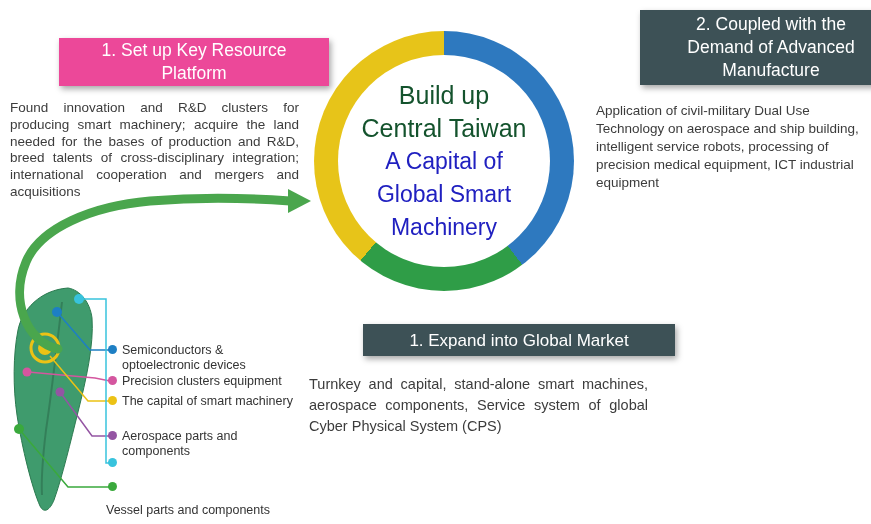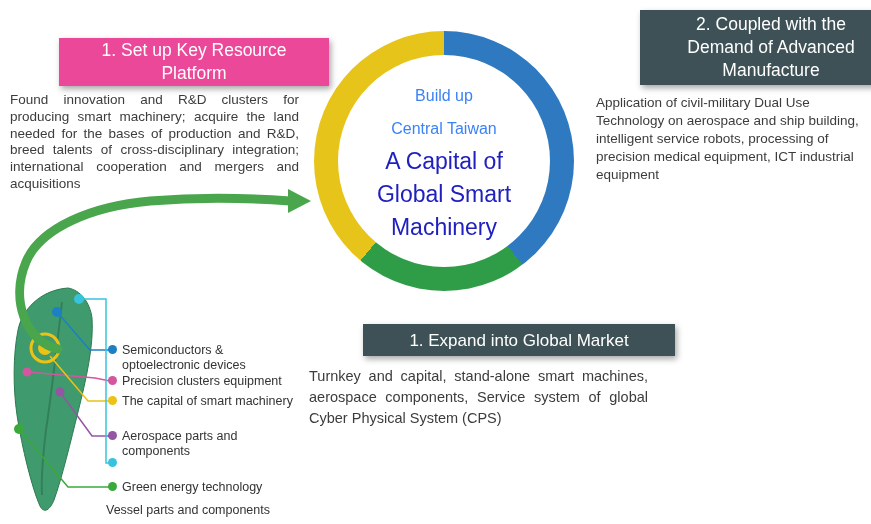--- a/index.html
+++ b/index.html
@@ -11,30 +11,30 @@
   .hdr{
     position:absolute;color:#fff;text-align:center;font-weight:normal;
     font-size:17.5px;line-height:23px;white-space:pre-line;
     display:flex;align-items:center;justify-content:center;
     box-shadow:2px 3px 6px rgba(0,0,0,.35);
     margin-left:45px;
   }
   #box1-hdr{left:14px;top:38px;width:270px;height:48px;}
   #box2-hdr{left:595px;top:10px;width:262px;height:75px;}
   #box3-hdr{left:318px;top:324px;width:312px;height:32px;font-size:17px;}
-  .bodytext{position:absolute;color:#3c3c3c;font-size:13.5px;line-height:16.8px;}
+  .bodytext{position:absolute;color:#3c3c3c;font-size:13.5px;line-height:16.8px;margin-top:8px;}
   #box1-body{left:10px;top:92px;width:289px;text-align:justify;}
   #box2-body{left:596px;top:94px;width:272px;line-height:18px;}
   #box3-body{left:309px;top:366px;width:339px;text-align:justify;font-size:14.5px;line-height:21px;}
   .ring{position:absolute;left:314px;top:31px;width:260px;height:260px;border-radius:50%;}
   .ring-inner{
     position:absolute;left:24px;top:24px;right:24px;bottom:24px;background:#fff;border-radius:50%;
     display:flex;flex-direction:column;align-items:center;justify-content:center;text-align:center;
   }
-  .c-title{font-size:16px;line-height:33px;color:#3b82f6;white-space:pre-line;}
+  .c-title{font-size:25px;line-height:33px;color:#14532d;white-space:pre-line;}
   .c-sub{font-size:23px;line-height:33px;white-space:pre-line;font-weight:500;}
   .legend-row{
     position:absolute;display:flex;gap:5px;width:185px;
     font-size:12.5px;line-height:14.5px;color:#333;align-items:flex-start;
   }
   .dot{width:9px;height:9px;border-radius:50%;flex:0 0 9px;margin-top:2px;background:#999;}
 </style>
 </head>
 <body>
 
@@ -105,20 +105,19 @@
   <div class="legend-row" style="left:108px;top:394px">
     <span class="dot" style="background: rgb(236, 194, 21);"></span>
     <span>The capital of smart machinery</span>
   </div>
   <div class="legend-row" style="left:108px;top:456px">
     <span class="dot" style="background: rgb(56, 195, 221);"></span>
     <span></span>
   </div>
   <div class="legend-row" style="left:108px;top:480px">
     <span class="dot" style="background: rgb(58, 169, 60);"></span>
-    <span>Green energy technology</span>
   </div>
   <div class="legend-row" style="left:92px;top:503px">
     <span class="dot" style="visibility: hidden;"></span>
     <span>Vessel parts and components</span>
   </div>
 
 </div>
 
 </body></html>

